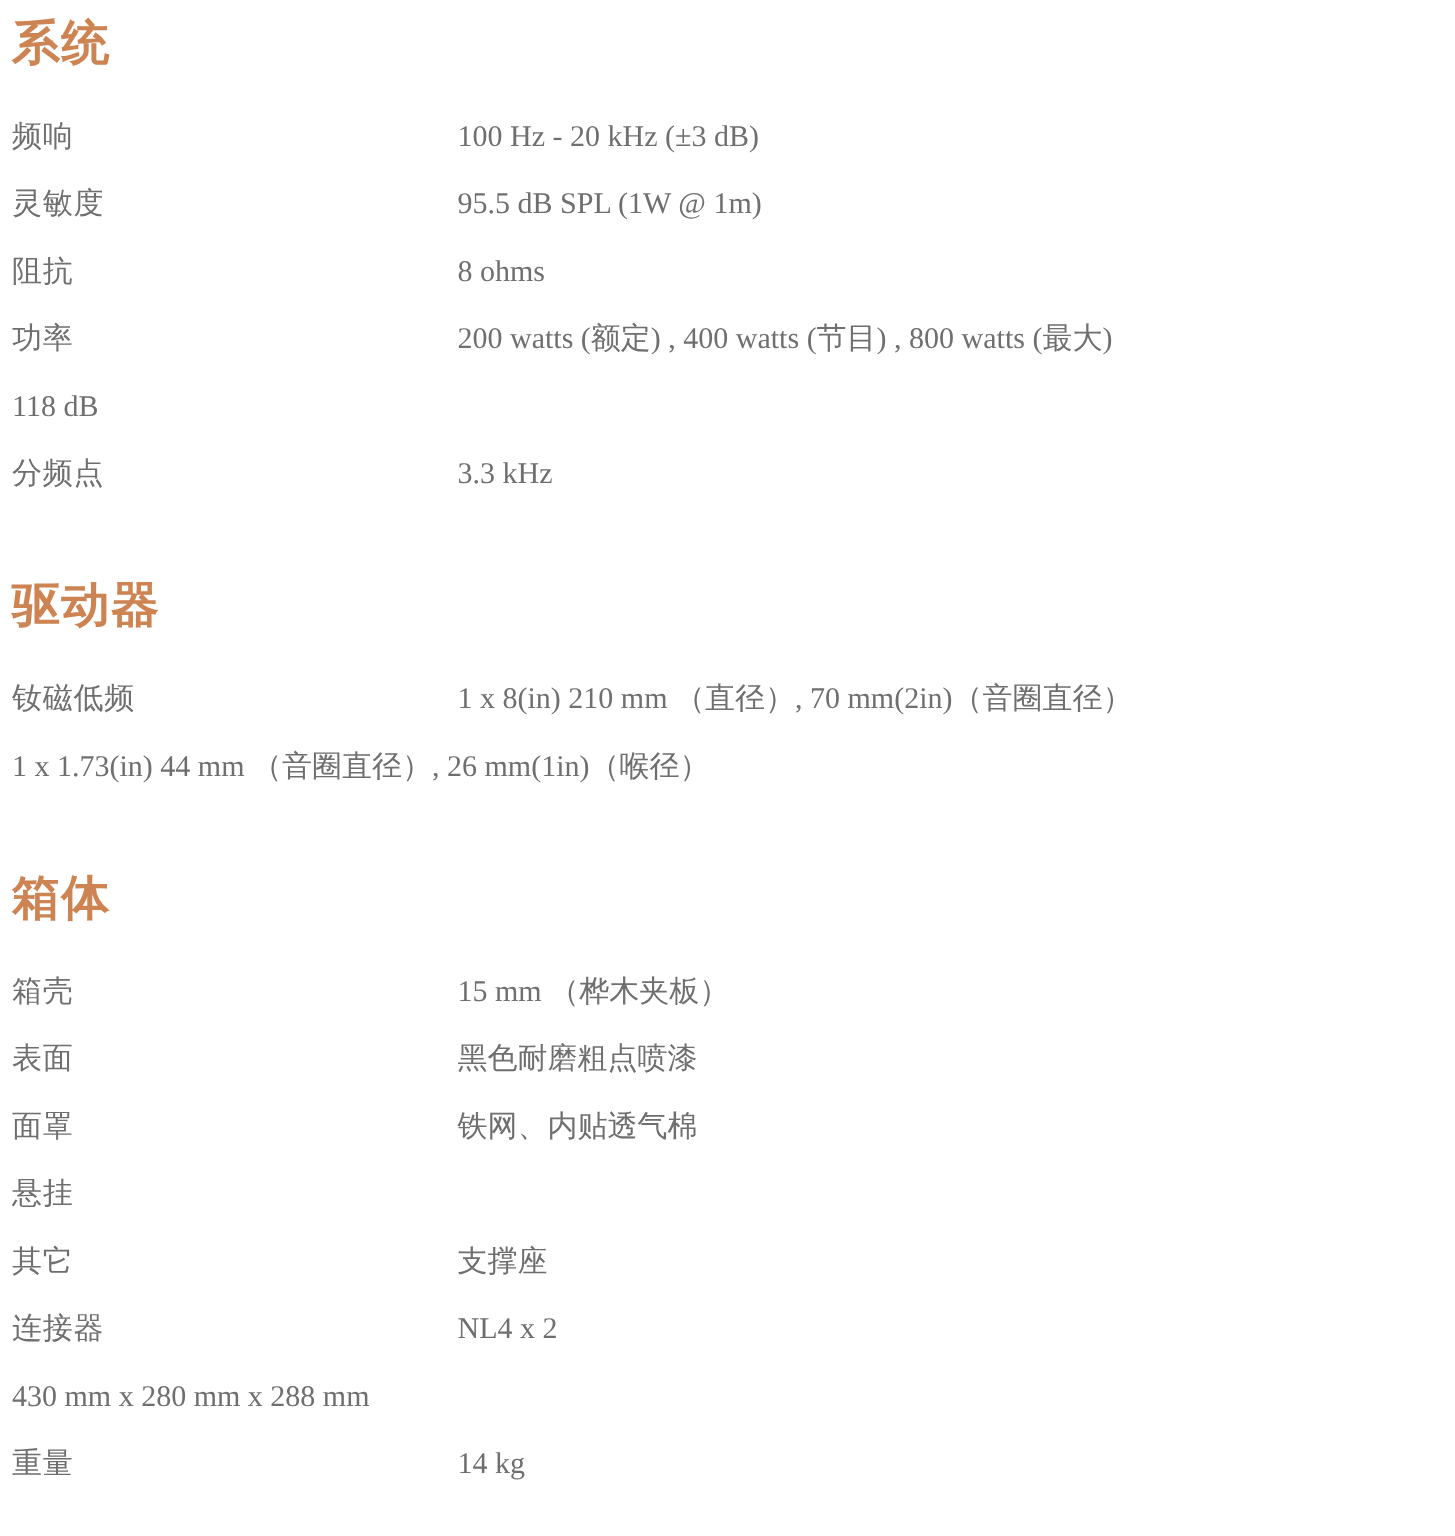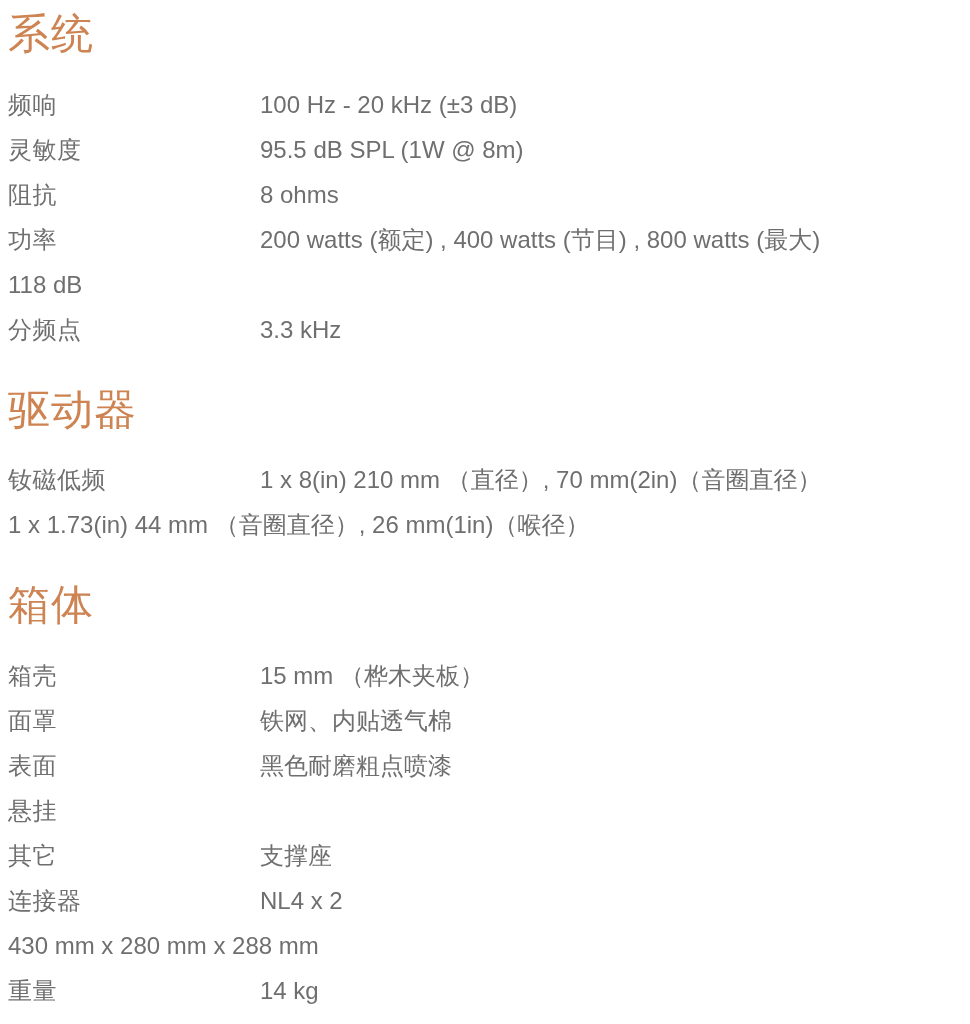--- a/index.html
+++ b/index.html
@@ -11,60 +11,62 @@
     width: 970px;
     height: 1024px;
     overflow: hidden;
     font-family: "Liberation Sans", "DejaVu Sans", sans-serif;
     color: #6f6f6f;
   }
   .page {
     padding: 8px 10px 0 8px;
   }
   .spec-section { margin: 0; }
-  .spec-section + .spec-section { margin-top: 32px; }
+  .spec-section + .spec-section { margin-top: 44px; }
   h2.section-title {
     margin: 0 0 21px 0;
-    font-size: 42px;
+    font-size: 32px;
     line-height: 1.25;
-    font-weight: normal;
+    font-weight: bold;
     color: #cd8452;
     letter-spacing: 1px;
   }
   .spec-row {
     display: flex;
     align-items: baseline;
-    font-size: 24px;
+    font-size: 20px;
     line-height: 45px;
     white-space: nowrap;
+    gap: 45px;
   }
   .spec-label {
     width: 252px;
     flex-shrink: 0;
     letter-spacing: 0.5px;
   }
   .spec-value {
     flex: 1;
+    font-family: Liberation Serif, serif;
   }
 </style>
 </head>
 <body>
 
 <div class="page">
 
   <div class="spec-section">
     <h2 class="section-title">系统</h2>
 
     <div class="spec-row">
       <div class="spec-label">频响</div>
       <div class="spec-value">100 Hz - 20 kHz (±3 dB)</div>
     </div>
     <div class="spec-row">
       <div class="spec-label">灵敏度</div>
-      <div class="spec-value">95.5 dB SPL (1W @ 8m)</div>
+      <div class="spec-value">95.5 dB SPL (1W @ 1m)</div>
     </div>
     <div class="spec-row">
       <div class="spec-label">阻抗</div>
       <div class="spec-value">8 ohms</div>
     </div>
     <div class="spec-row">
       <div class="spec-label">功率</div>
       <div class="spec-value">200 watts (额定) , 400 watts (节目) , 800 watts (最大)</div>
     </div>
     <div class="spec-row">
@@ -89,26 +91,26 @@
   </div>
 
   <div class="spec-section">
     <h2 class="section-title">箱体</h2>
 
     <div class="spec-row">
       <div class="spec-label">箱壳</div>
       <div class="spec-value">15 mm （桦木夹板）</div>
     </div>
     <div class="spec-row">
+      <div class="spec-label">表面</div>
+      <div class="spec-value">黑色耐磨粗点喷漆</div>
+    </div>
+    <div class="spec-row">
       <div class="spec-label">面罩</div>
       <div class="spec-value">铁网、内贴透气棉</div>
-    </div>
-    <div class="spec-row">
-      <div class="spec-label">表面</div>
-      <div class="spec-value">黑色耐磨粗点喷漆</div>
     </div>
     <div class="spec-row">
       <div class="spec-label">悬挂</div>
     </div>
     <div class="spec-row">
       <div class="spec-label">其它</div>
       <div class="spec-value">支撑座</div>
     </div>
     <div class="spec-row">
       <div class="spec-label">连接器</div>

